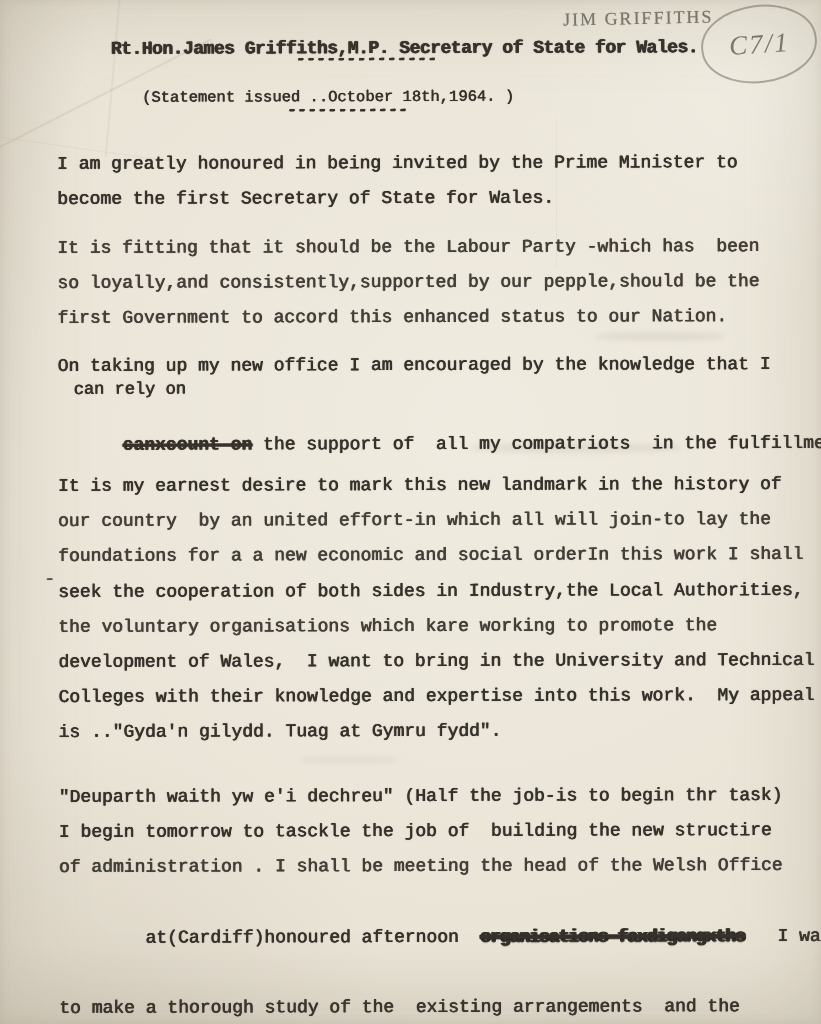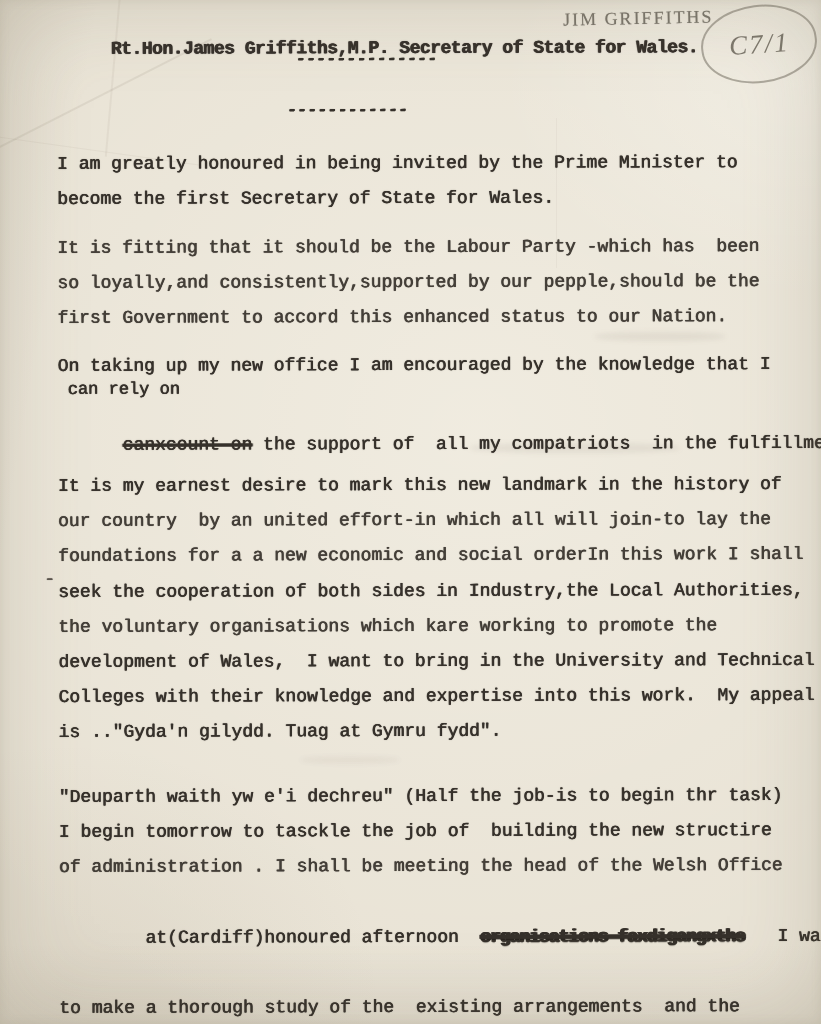--- a/index.html
+++ b/index.html
@@ -56,21 +56,21 @@
     border:2px solid rgba(105,100,88,0.50); border-radius:50% / 48%;
     transform:rotate(-7deg);
     display:flex; align-items:center; justify-content:center;
   }
   .refcircle span {
     font-family:"Liberation Serif", serif; font-style:italic;
     font-size:27px; letter-spacing:2px; color:var(--pencil,#7d786d);
     transform:rotate(3deg);
   }
   .xout {
-    font-weight:normal; text-decoration:line-through;
+    font-weight:bold; text-decoration:line-through;
     text-decoration-thickness:2.5px;
     margin-top:24px;
   }
   .xheavy {
     font-weight:bold; letter-spacing:-1px;
     text-decoration:line-through; text-decoration-thickness:4px;
     text-shadow: 1px 0 0 currentColor, -1px 0 0 currentColor, 0 1px 1px rgba(20,16,12,0.45);
   }
   .insertline { font-size:17px; }
   .fold { position:absolute; background:rgba(110,100,82,0.10); pointer-events:none; }
@@ -98,35 +98,36 @@
 
   <div class="stamp">JIM GRIFFITHS</div>
   <div class="refcircle">
     <span>C7/1</span>
   </div>
 
   <div class="typed">
 
     <div class="title">Rt.Hon.James Griffiths,M.P. Secretary of State for Wales.</div>
     <div class="rule rule1">--------------</div>
+    <div class="subtitle">(Statement issued ..October 18th,1964. )</div>
     <div class="rule rule2">------------</div>
 
     <div class="para" style="top:146px">
       <div class="line">I am greatly honoured in being invited by the Prime Minister to</div>
       <div class="line">become the first Secretary of State for Wales.</div>
     </div>
 
     <div class="para" style="top:230px">
       <div class="line o92">It is fitting that it should be the Labour Party -which has  been</div>
       <div class="line o92">so loyally,and consistently,supported by our pepple,should be the</div>
       <div class="line o92">first Government to accord this enhanced status to our Nation.</div>
     </div>
 
     <div class="line abs" style="top:348px">On taking up my new office I am encouraged by the knowledge that I</div>
-    <div class="line abs insertline" style="top:371px;left:68px">can rely on</div>
+    <div class="line abs insertline" style="top:371px;left:74px">can rely on</div>
     <div class="line abs" style="top:392px">
       <span class="xout">canxcount on</span><span> the support of  all my compatriots  in the fulfillment</span>
     </div>
 
     <div class="line abs" style="top:561px;left:44px;opacity:.8">-</div>
     <div class="para" style="top:468px">
       <div class="line">It is my earnest desire to mark this new landmark in the history of</div>
       <div class="line o92">our country  by an united effort-in which all will join-to lay the</div>
       <div class="line o92">foundations for a a new economic and social orderIn this work I shall</div>
       <div class="line">seek the cooperation of both sides in Industry,the Local Authorities,</div>

